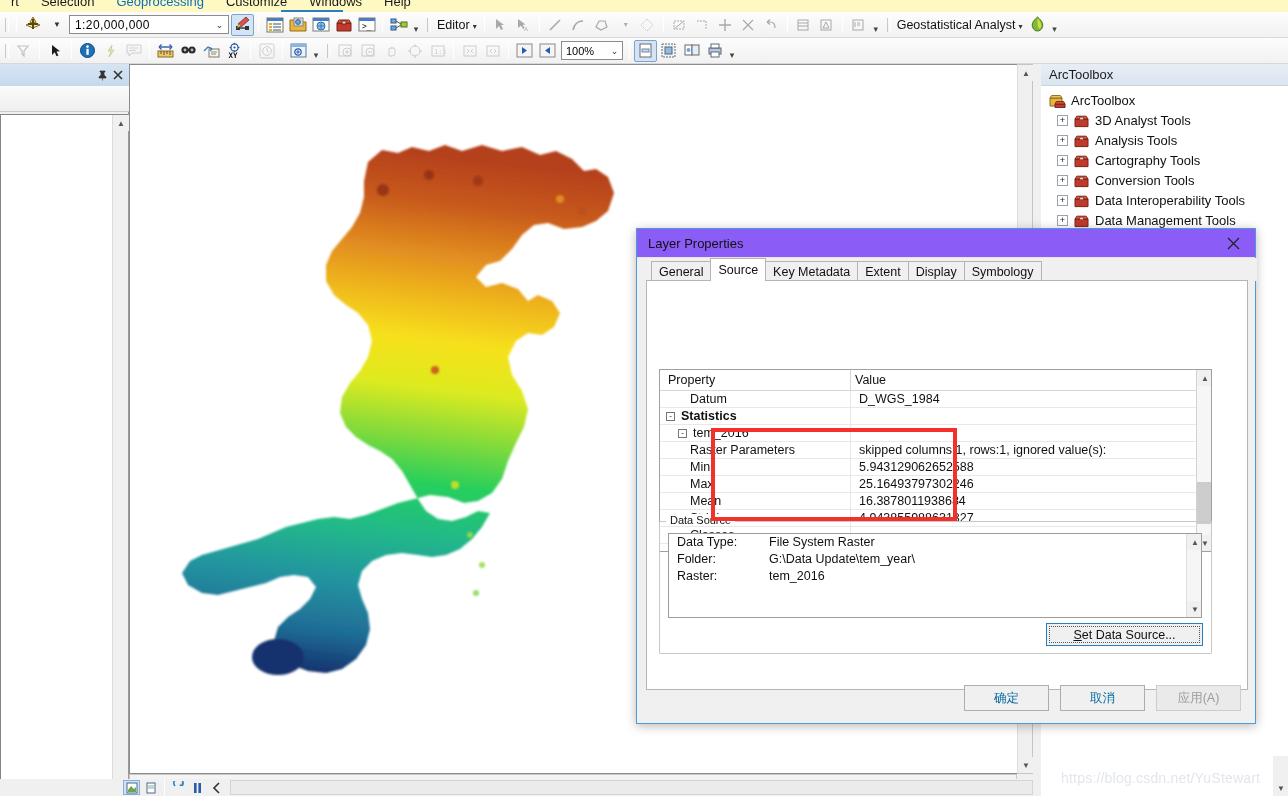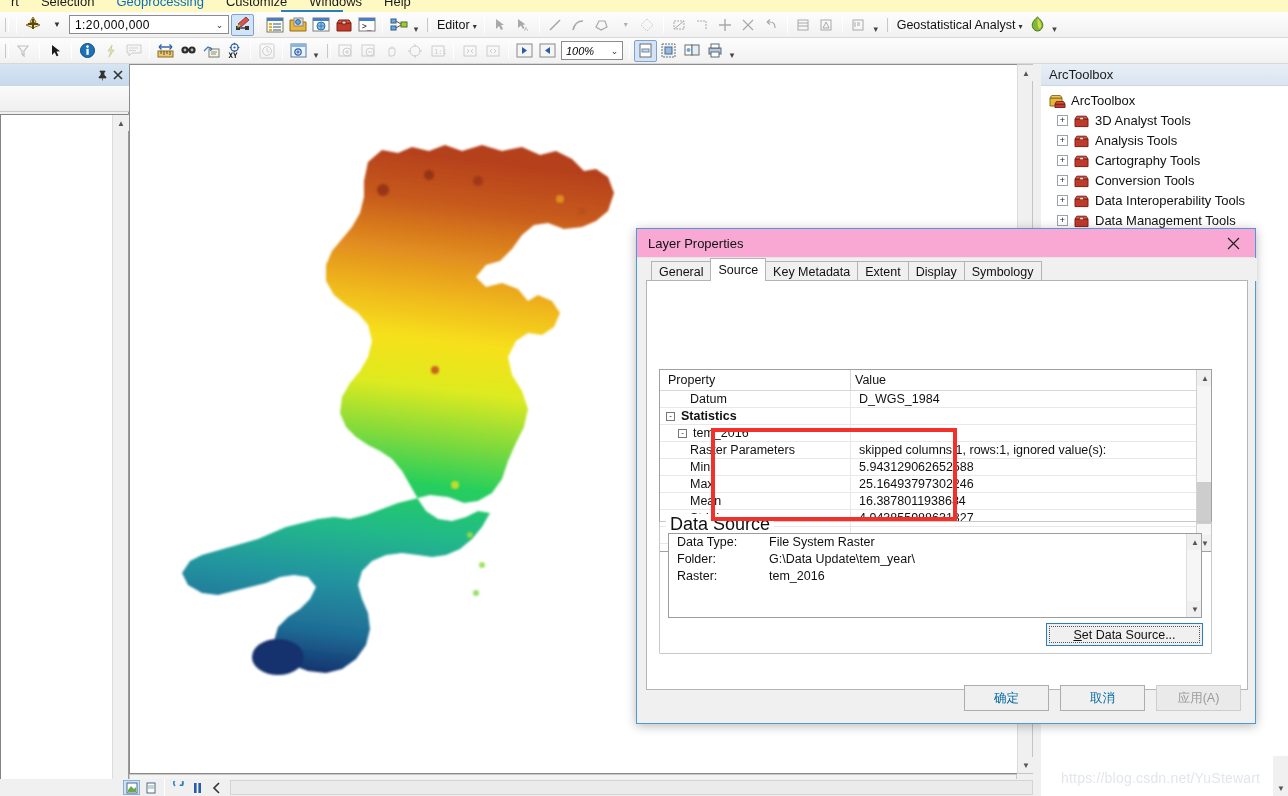--- a/index.html
+++ b/index.html
@@ -59,21 +59,21 @@
     width: 160px; height: 19px; background: #fff; border: 1px solid #8c8c8c;
     display: flex; align-items: center; margin: 0 2px; flex: none;
   }
   .scalebox .val { flex: 1; padding-left: 5px; font-size: 12px; color: #000; letter-spacing: .4px; }
   .scalebox .dd { width: 17px; text-align: center; font-size: 9px; color: #333; }
 
   .zoombox {
     width: 62px; height: 19px; background: #fff; border: 1px solid #8c8c8c;
     display: flex; align-items: center; margin: 0 2px; flex: none;
   }
-  .zoombox .val { flex: 1; padding-left: 4px; font-size: 11px; color: #000; font-style: italic; }
+  .zoombox .val { flex: 1; padding-left: 4px; font-size: 11px; color: #000; }
   .zoombox .dd { width: 15px; text-align: center; font-size: 9px; color: #333; }
 
   
   .toc {
     position: absolute; left: 0; top: 64px; width: 129px; height: 732px;
     background: #f0f0f0; border-right: 1px solid #9a9a9a;
   }
   .toc-title {
     position: absolute; left: 0; top: 0; width: 129px; height: 22px;
     background: linear-gradient(#d7e5f3, #c6d9ec);
@@ -151,21 +151,21 @@
     background: #f0f0f0;
   }
 
   
   .dlg {
     position: absolute; left: 636px; top: 228px; width: 620px; height: 496px;
     background: #f0f0f0; border: 1px solid #4c9ad6;
     box-shadow: 0 2px 10px rgba(0,0,0,.28);
   }
   .dlg-title {
-    height: 29px; background: #f9a8d4; display: flex; align-items: center;
+    height: 29px; background: #8b5cf6; display: flex; align-items: center;
     padding: 0 0 0 11px; border-bottom: 1px solid #e6e6e6;
   }
   .dlg-title .t { flex: 1; font-size: 13px; color: #111; }
   .dlg-close {
     width: 44px; height: 28px; display: flex; align-items: center; justify-content: center;
     font-size: 15px; color: #222;
   }
   .dlg-tabs {
     position: absolute; left: 0; top: 29px; width: 620px; height: 23px;
     display: flex; align-items: flex-end; padding-left: 14px;
@@ -210,21 +210,21 @@
     position: absolute; left: 64px; top: 147px; width: 246px; height: 93px;
     border: 4px solid #f3302a; pointer-events: none; z-index: 12;
   }
 
   
   .dsgroup {
     position: absolute; left: 12px; top: 240px; width: 553px; height: 133px;
   }
   .dsgroup .legend {
     position: absolute; left: 7px; top: -7px; background: #fff; padding: 0 4px;
-    font-size: 18px; color: #111;
+    font-size: 11px; color: #111;
   }
   .dsgroup .frame { position: absolute; inset: 0; border: 1px solid #c8c8c8; border-radius: 1px; }
   .dsbox {
     position: absolute; left: 9px; top: 12px; width: 534px; height: 85px;
     background: #fff; border: 1px solid #9c9c9c; overflow: hidden;
   }
   .ds-line { display: flex; height: 17px; line-height: 17px; font-size: 12.5px; color: #111; padding-left: 8px; }
   .ds-line .k { width: 92px; }
   .ds-scroll { position: absolute; right: 0; top: 0; width: 15px; height: 100%; background: #f6f6f6; border-left: 1px solid #dedede; }
   .setsrc {

